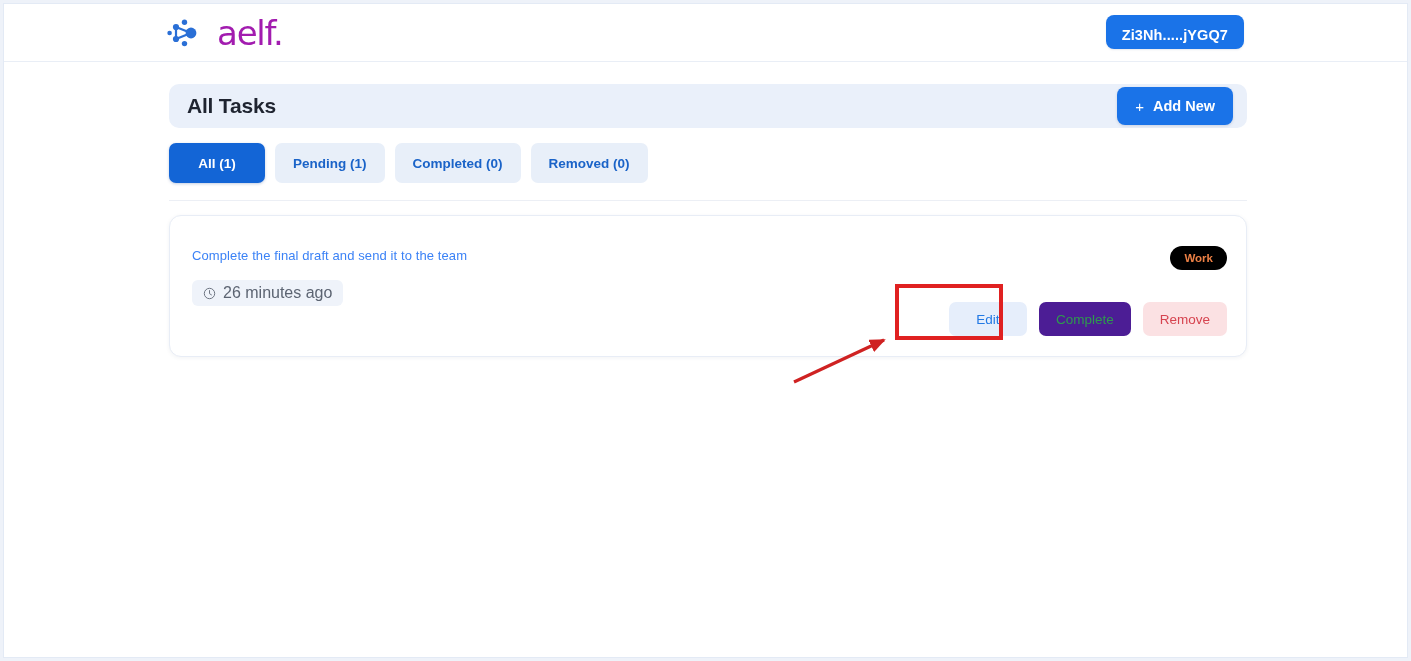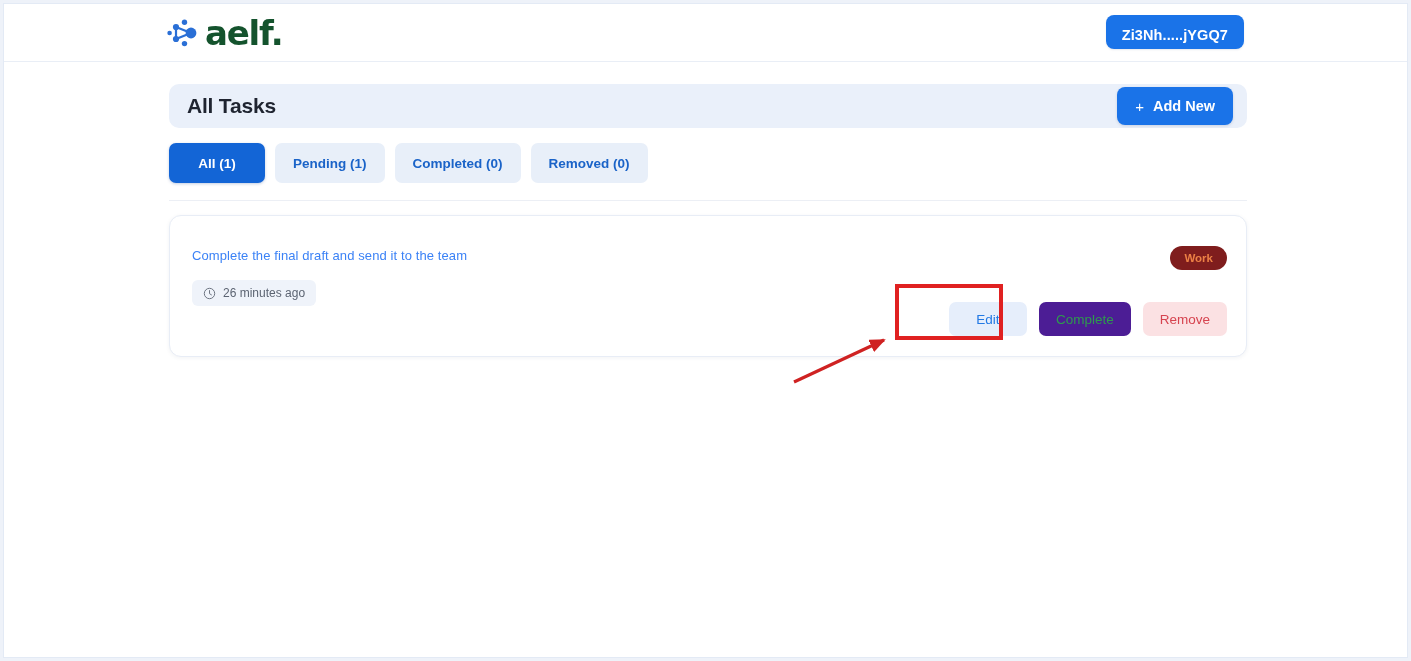--- a/index.html
+++ b/index.html
@@ -46,25 +46,25 @@
   }
 
   .brand-mark {
     width: 34px;
     height: 30px;
     display: block;
   }
 
   .brand-word {
     font-size: 34px;
-    font-weight: 700;
+    font-weight: 400;
     letter-spacing: -1.2px;
-    color: #14532d;
+    color: #a21caf;
     line-height: 1;
-    margin-left: 4px;
+    margin-left: 16px;
     font-family: "DejaVu Sans", sans-serif;
   }
 
   .wallet-button {
     position: absolute;
     right: 163px;
     top: 11px;
     height: 34px;
     padding: 12px 16px;
     background: #1a73e8;
@@ -200,33 +200,33 @@
   }
 
   .meta-chip {
     height: 26px;
     padding: 0 11px;
     background: #eff3fa;
     border-radius: 6px;
     display: inline-flex;
     align-items: center;
     gap: 7px;
-    font-size: 12px;
+    font-size: 16px;
     color: #5c6472;
   }
 
   .meta-chip svg { display: block; }
 
   .tag {
     position: absolute;
     right: 19px;
     top: 30px;
     height: 24px;
     padding: 0 14px;
-    background: #7f1d1d;
+    background: #000000;
     color: #ec8045;
     border-radius: 12px;
     font-size: 11.5px;
     font-weight: 600;
     display: inline-flex;
     align-items: center;
     justify-content: center;
   }
 
   .task-actions {

